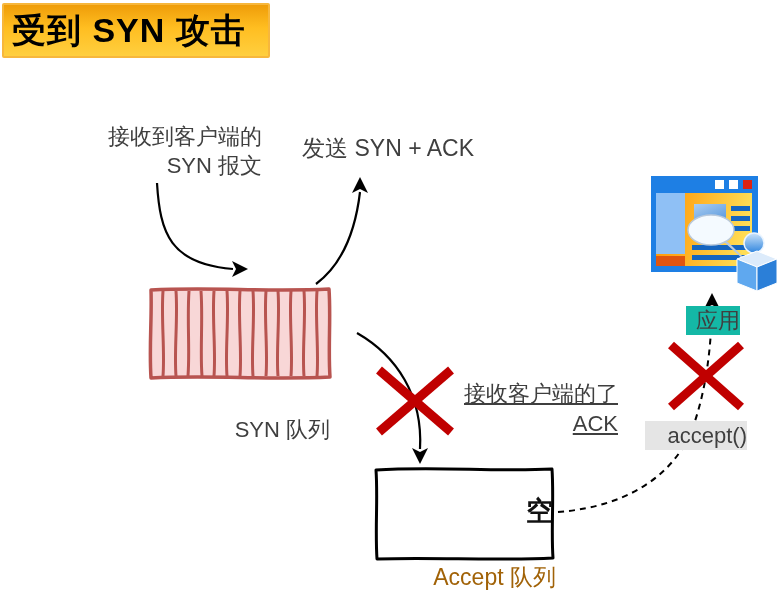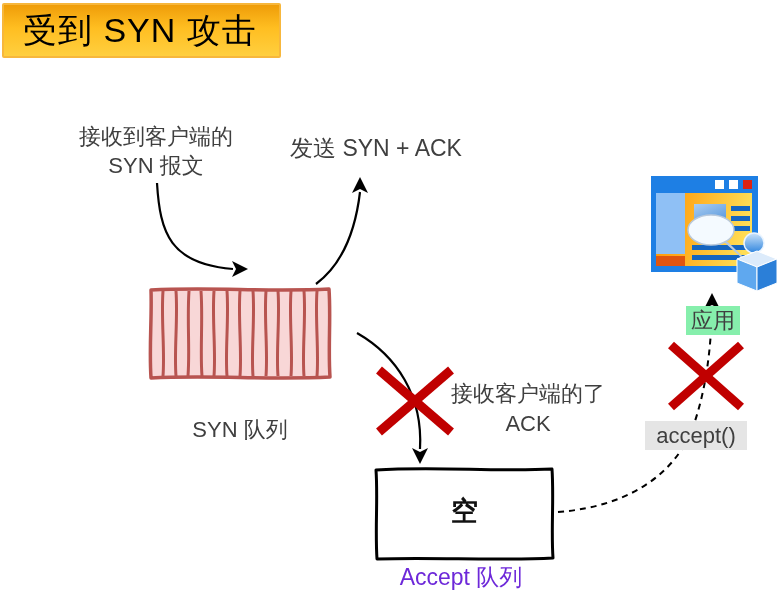--- a/index.html
+++ b/index.html
@@ -5,34 +5,34 @@
   html,body{margin:0;padding:0;}
   body{
     width:782px;height:599px;position:relative;background:#ffffff;
     font-family:"Liberation Sans","DejaVu Sans",sans-serif;overflow:hidden;
   }
   .abs{position:absolute;}
   #title-banner{
     left:2px;top:3px;width:256px;height:51px;
     background:linear-gradient(180deg,#EF9D09 0%,#FFBE21 45%,#FFCF3F 100%);
     border:2px solid #F7B73C;border-radius:2px;
-    display:flex;align-items:center;padding-left:19px;
-    font-size:34px;font-weight:400;color:#000;letter-spacing:1px;
+    display:flex;align-items:center;padding-left:8px;
+    font-size:34px;font-weight:700;color:#000;letter-spacing:1px;
   }
   .lbl{
-    font-size:22px;color:#3F3F3F;text-align:center;line-height:29px;white-space:pre-line;
+    font-size:22px;color:#3F3F3F;text-align:right;line-height:29px;white-space:pre-line;
   }
   #lbl-recv-syn{left:50px;top:122px;width:212px;}
   #lbl-send-synack{left:278px;top:134px;width:196px;font-size:23px;}
   #lbl-syn-queue{left:150px;top:391px;width:180px;margin-top:24px;}
-  #lbl-recv-ack{left:438px;top:379px;width:180px;line-height:30px;}
+  #lbl-recv-ack{left:438px;top:379px;width:180px;line-height:30px;text-decoration:underline;}
   #lbl-empty{left:376px;top:497px;width:177px;font-size:27px;font-weight:bold;color:#111;}
-  #lbl-accept-queue{left:366px;top:563px;width:190px;font-size:23px;color:#6d28d9;}
+  #lbl-accept-queue{left:366px;top:563px;width:190px;font-size:23px;color:#a16207;}
   #lbl-accept-call{left:645px;top:421px;width:102px;background:#e5e5e5;}
-  #lbl-app{left:686px;top:306px;width:54px;background:#86efac;}
+  #lbl-app{left:686px;top:306px;width:54px;background:#14b8a6;}
   svg{display:block;}
 </style>
 </head>
 <body>
 
 <svg class="abs" style="left:0;top:0;" width="782" height="599" viewBox="0 0 782 599">
   <defs>
     <linearGradient id="grad-content" x1="0" y1="0" x2="1" y2="0.15">
       <stop offset="0" stop-color="#FF9100"></stop>
       <stop offset="1" stop-color="#FFDD55"></stop>

